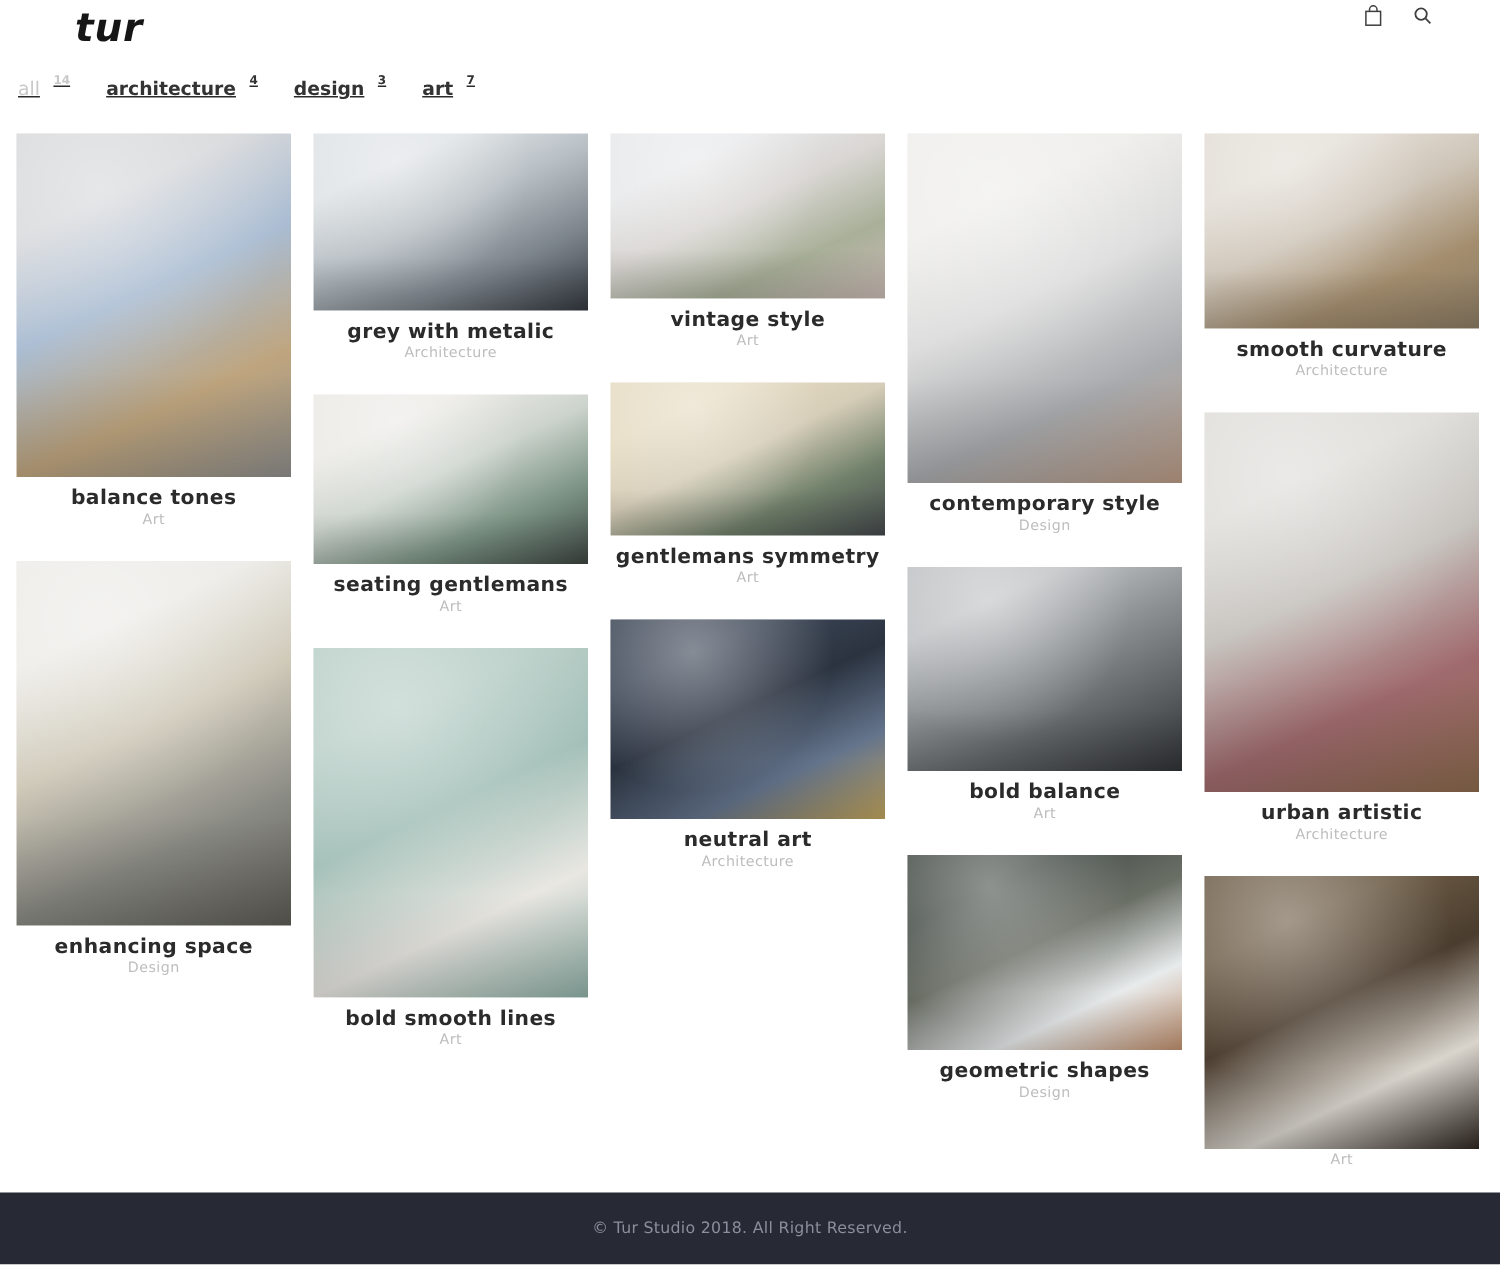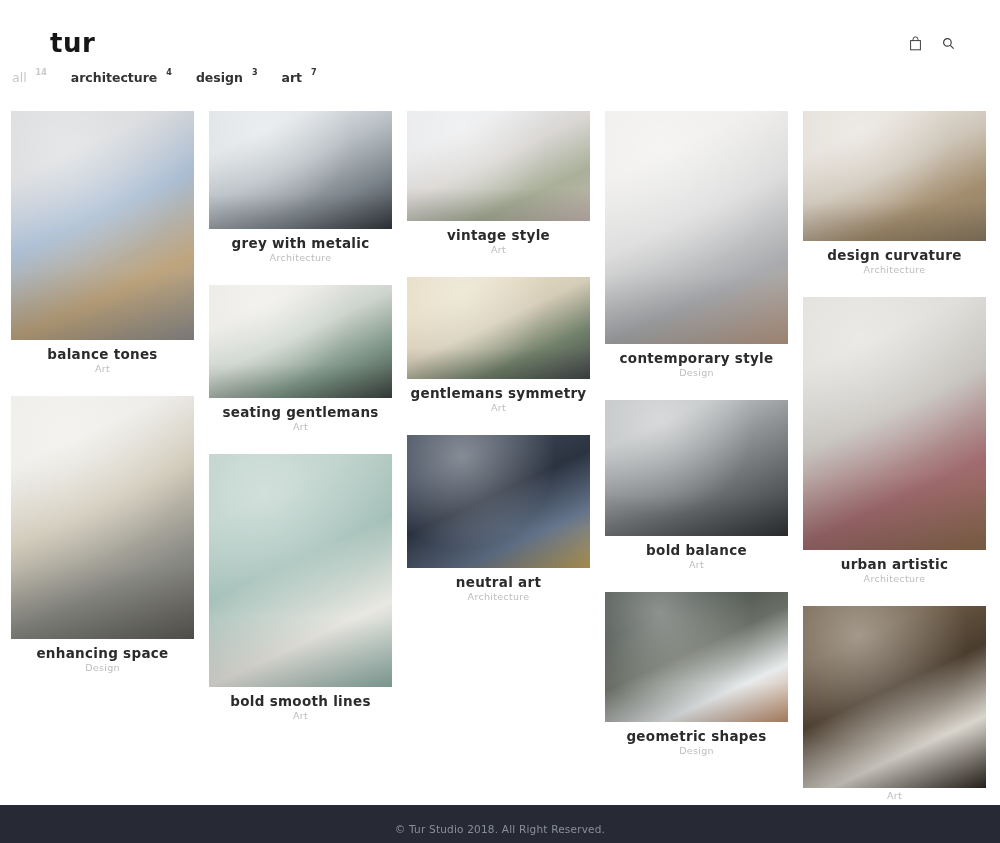--- a/index.html
+++ b/index.html
@@ -4,35 +4,35 @@
 <style>
   html,body{margin:0;padding:0;background:#ffffff;}
   body{
     width:1000px;min-height:843px;
     font-family:"DejaVu Sans","Liberation Sans",sans-serif;
     color:#2b2b2b;position:relative;
     display:flex;flex-direction:column;
   }
   
   .header{
-    display:flex;align-items:center;justify-content:space-between;
-    padding:24px 44px 0 50px;height:38px;
+    display:flex;align-items:flex-start;justify-content:space-between;
+    padding:2px 44px 0 50px;height:38px;font-style:italic;
   }
   .logo{font-size:26px;font-weight:700;letter-spacing:.5px;color:#161616;line-height:34px;}
   .header-right{display:flex;align-items:center;}
   .nav{display:flex;align-items:center;gap:15px;}
   .nav-link{
     font-size:9px;letter-spacing:1.1px;color:#4d4d4d;text-transform:uppercase;
     text-decoration:none;padding-bottom:3px;cursor:pointer;font-weight:500;
   }
   .nav-link.active{border-bottom:1px solid #8a8a8a;}
   .hdr-icons{display:flex;align-items:center;gap:17px;margin-left:26px;}
   .hdr-icon{width:16px;height:16px;display:flex;align-items:center;justify-content:center;cursor:pointer;}
   
-  .filters{display:flex;align-items:center;gap:24px;padding:4px 0 0 12px;height:24px;}
+  .filters{display:flex;align-items:flex-end;gap:24px;padding:4px 0 0 12px;height:24px;text-decoration:underline;}
   .filter{
     font-size:12.5px;font-weight:600;color:#333;cursor:pointer;line-height:18px;
     display:flex;align-items:flex-start;
   }
   .filter .cnt{font-size:8px;position:relative;top:-5px;margin-left:9px;font-weight:600;}
   .filter.muted{color:var(--muted-filter,#c8c8c8);font-weight:400;}
   
   .grid{
     display:flex;gap:15px;padding:0 11px;margin-top:21px;
     align-items:flex-start;flex:1;
@@ -201,21 +201,21 @@
     <figcaption>
       <h3 class="card-title">geometric shapes</h3>
       <div class="card-cat">Design</div>
     </figcaption>
   </figure>
 </div>
   <div class="col">
   <figure class="card">
     <div class="thumb" style="height: 130px; background: linear-gradient(155deg, rgb(227, 222, 214) 0%, rgb(227, 222, 214) 22%, rgb(206, 197, 184) 46%, rgb(163, 141, 110) 73%, rgb(138, 122, 98) 100%);"></div>
     <figcaption>
-      <h3 class="card-title">design curvature</h3>
+      <h3 class="card-title">smooth curvature</h3>
       <div class="card-cat">Architecture</div>
     </figcaption>
   </figure>
 
   <figure class="card">
     <div class="thumb" style="height: 253px; background: linear-gradient(155deg, rgb(221, 220, 216) 0%, rgb(221, 220, 216) 22%, rgb(197, 194, 189) 46%, rgb(160, 106, 110) 73%, rgb(138, 106, 76) 100%);"></div>
     <figcaption>
       <h3 class="card-title">urban artistic</h3>
       <div class="card-cat">Architecture</div>
     </figcaption>

